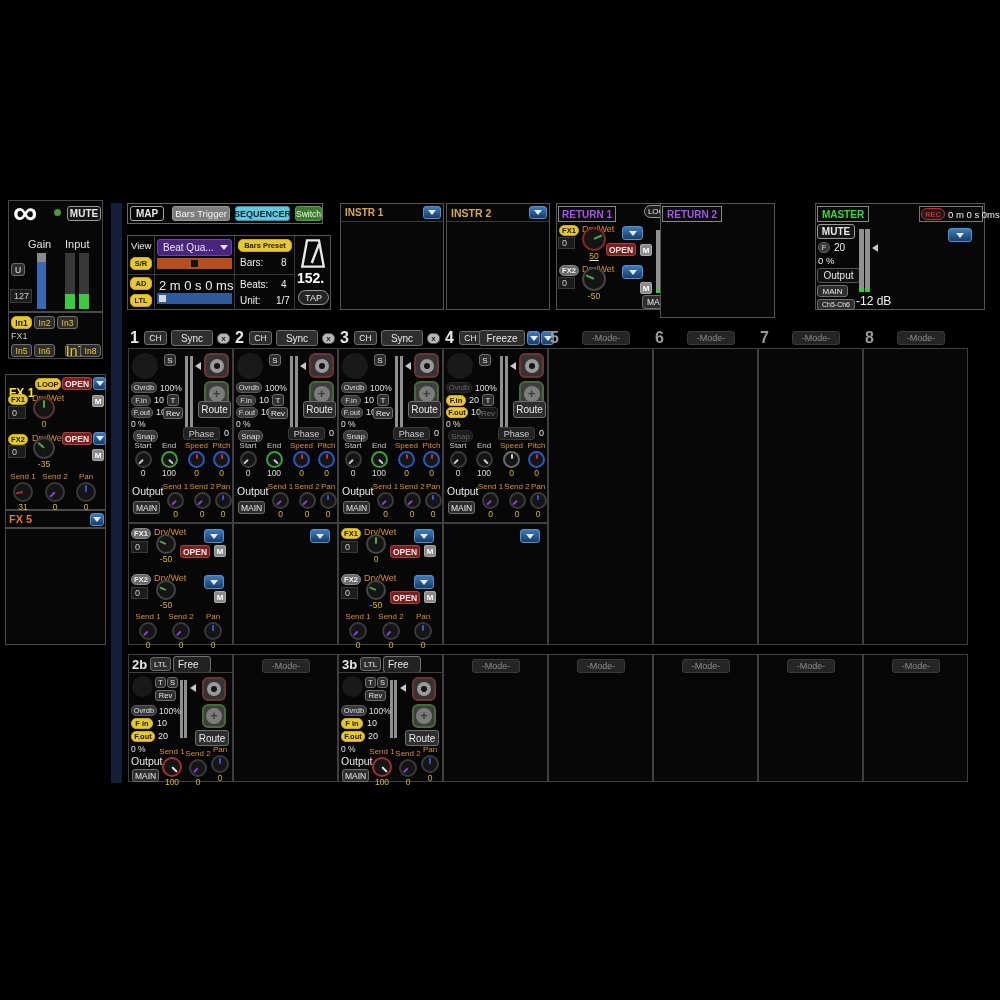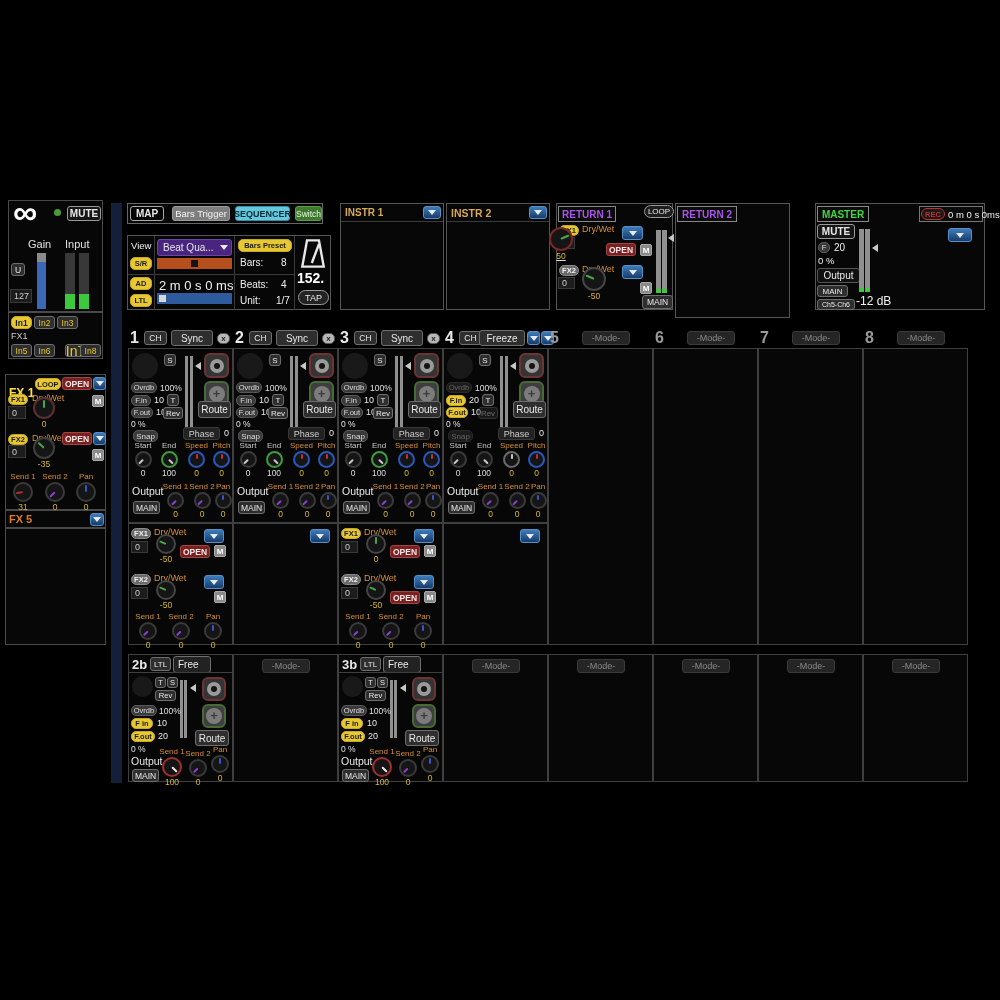--- a/index.html
+++ b/index.html
@@ -178,21 +178,21 @@
   <div class="valbox" style="left:1px;top:73px;width:17px;height:12px">0</div>
   <div class="dd" style="left:65px;top:61px;width:21px;height:14px"></div>
   <div class="mbtn" style="left:83px;top:78px;width:12px;height:12px">M</div>
 
   <div class="abs" style="left:99px;top:26px;width:5px;height:63px;background:linear-gradient(#909090 0 93%,#3dc93d 93%)"></div>
   <div class="abs" style="left:105px;top:26px;width:5px;height:63px;background:linear-gradient(#909090 0 93%,#3dc93d 93%)"></div>
   <div class="tri-l" style="left:111px;top:30px"></div>
   <div class="btn" style="left:85px;top:91px;width:31px;height:14px;font-size:8.5px">MAIN</div>
 </div>
 
-<div class="box" style="left:675px;top:203px;width:115px;height:115px;border-color:#555">
+<div class="box" style="left:660px;top:203px;width:115px;height:115px;border-color:#555">
   <div class="box" style="left:1px;top:2px;width:60px;height:16px;border-color:#888;background:#0a0a0a;display:flex;align-items:center;justify-content:center;font-size:10px;font-weight:bold;color:#a855e8">RETURN 2</div>
 </div>
 
 <div class="box" style="left:815px;top:203px;width:170px;height:107px;border-color:#555">
   <div class="box" style="left:1px;top:2px;width:52px;height:16px;border-color:#888;background:#0a0a0a;display:flex;align-items:center;justify-content:center;font-size:10px;font-weight:bold;color:#3ed83e">MASTER</div>
   <div class="box" style="left:103px;top:2px;width:64px;height:16px;border-color:#777;background:#0a0a0a"></div>
   <div class="btn" style="left:105px;top:4px;width:24px;height:12px;border-radius:6px;background:#1a1a1a;border-color:#c03030;color:#c03030;font-weight:bold;font-size:7.5px">REC</div>
   <div class="lbl" style="left:132px;top:5px;font-size:9.5px;color:#f0f0f0">0  m 0  s 0ms</div>
   <div class="btn" style="left:1px;top:20px;width:38px;height:15px;font-weight:bold;font-size:10px;background:#161616;border-color:#9a9a9a">MUTE</div>
   <div class="chip" style="left:2px;top:38px;width:12px;height:11px">F</div>
@@ -803,21 +803,21 @@
       </div>
       <div class="kval">0</div>
     </div>
     <div class="knobg" style="left: 72px; top: 472px; width: 28px;">
       <div class="klabel">Pan</div>
       <div class="knobc" style="width: 20px; height: 20px; border: 2px solid rgb(58, 58, 58);">
         <div class="ktick" style="background: rgb(58, 85, 200); transform: rotate(0deg);"></div>
       </div>
       <div class="kval">0</div>
     </div>
-    <div class="knobg" style="left: 546px; top: 226px; width: 30px; text-decoration: underline;">
+    <div class="knobg" style="left: 579px; top: 226px; width: 30px; text-decoration: underline;">
       <div class="knobc" style="width: 24px; height: 24px; border: 2px solid rgb(122, 40, 40);">
         <div class="ktick" style="background: rgb(74, 165, 74); transform: rotate(67deg);"></div>
       </div>
       <div class="kval">50</div>
     </div>
     <div class="knobg" style="left: 579px; top: 266px; width: 30px;">
       <div class="knobc" style="width: 24px; height: 24px; border: 2px solid rgb(69, 69, 69);">
         <div class="ktick" style="background: rgb(74, 165, 74); transform: rotate(-67deg);"></div>
       </div>
       <div class="kval">-50</div>

